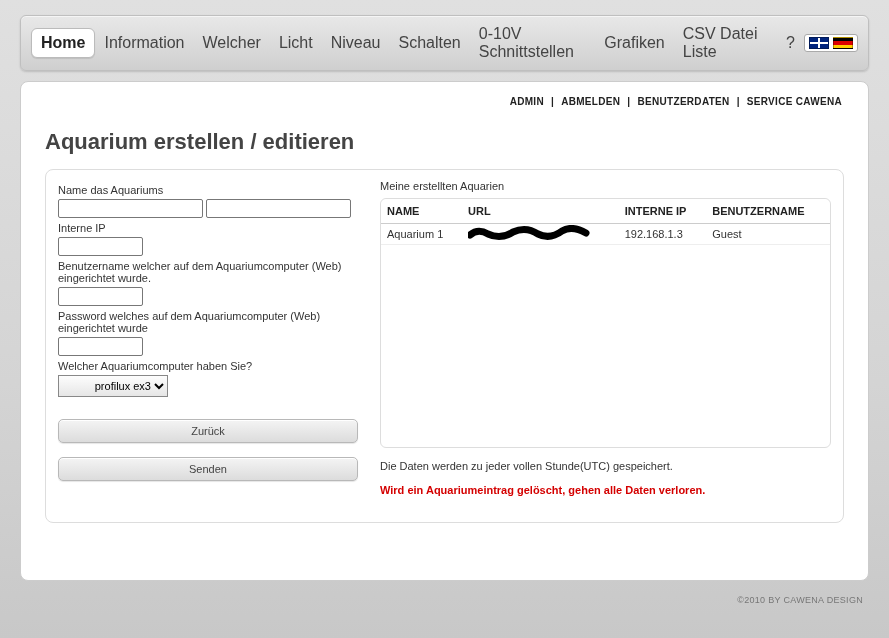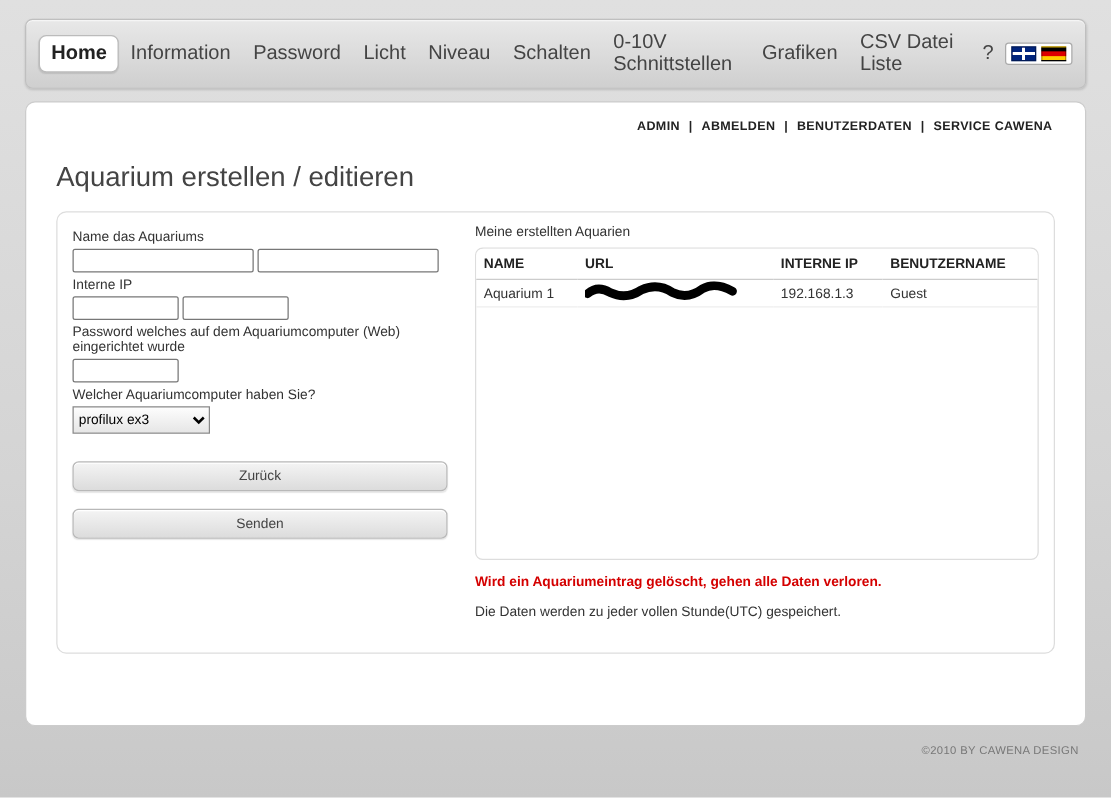--- a/index.html
+++ b/index.html
@@ -58,21 +58,21 @@
   .admin-links {
     text-align: right;
     font-size: 10px;
     font-weight: bold;
     color: #222;
     letter-spacing: 0.3px;
   }
   .admin-links span { padding: 0 2px; }
   h1 {
     font-size: 22px;
-    font-weight: normal;
+    font-weight: bold;
     color: #444;
     margin: 22px 0 14px 0;
   }
   .content-box {
     border: 1px solid #ddd;
     border-radius: 8px;
     padding: 10px 12px 26px 12px;
     display: flex;
     gap: 22px;
   }
@@ -88,20 +88,21 @@
     background:#fff;
   }
   .w-md { width: 145px; }
   .w-sm { width: 85px; }
   select {
     border: 1px solid #888;
     font-size: 11px;
     height: 22px;
     width: 110px;
     background: linear-gradient(#fdfdfd,#e6e6e6);
+    text-align: right;
   }
   .btnrow { margin-top: 22px; display:flex; gap: 14px; flex-direction: column; }
   .btn {
     background: linear-gradient(#f4f4f4,#dcdcdc);
     border: 1px solid #b8b8b8;
     border-radius: 5px;
     padding: 5px 18px;
     font-size: 11px;
     color: #444;
     box-shadow: inset 0 1px #fff, 0 1px 1px rgba(0,0,0,.1);
@@ -127,21 +128,21 @@
     letter-spacing: 0.3px;
   }
 </style>
 </head>
 <body>
 
 <div class="topbar">
   <div class="tabs" id="tabs">
       <div class="tab active">Home</div>
       <div class="tab">Information</div>
-      <div class="tab">Password</div>
+      <div class="tab">Welcher</div>
       <div class="tab">Licht</div>
       <div class="tab">Niveau</div>
       <div class="tab">Schalten</div>
       <div class="tab">0-10V Schnittstellen</div>
       <div class="tab">Grafiken</div>
       <div class="tab">CSV Datei Liste</div>
       <div class="tab">?</div>
     </div>
   <div class="flags">
     <div class="flag flag-uk"></div>
@@ -158,20 +159,21 @@
 
     <div class="form-col">
       <label>Name das Aquariums</label>
       <input type="text" class="w-md" value="" style="">
 
       <input type="text" class="w-md" value="" style="">
 
       <label>Interne IP</label>
       <input type="text" class="w-sm" value="" style="">
 
+      <label>Benutzername welcher auf dem Aquariumcomputer (Web) eingerichtet wurde.</label>
       <input type="text" class="w-sm" value="" style="">
 
       <label>Password welches auf dem Aquariumcomputer (Web) eingerichtet wurde</label>
       <input type="password" class="w-sm" value="" style="">
 
       <label>Welcher Aquariumcomputer haben Sie?</label>
       <select>
         <option>profilux ex3</option>
       </select>
 
@@ -198,20 +200,20 @@
                 <td>Aquarium 1</td>
                 <td><span class="scribble"><svg width="130" height="16">
                       <path d="M2 10 Q10 3 20 9 Q33 15 45 7 Q58 1 70 9 Q82 15 94 6 Q104 0 118 8" stroke="#000" stroke-width="7" fill="none" stroke-linecap="round"></path>
                     </svg></span></td>
                 <td>192.168.1.3</td>
                 <td>Guest</td>
               </tr>
             </tbody>
         </table>
       </div>
+      <div class="msg">Die Daten werden zu jeder vollen Stunde(UTC) gespeichert.</div>
       <div class="msg msg-red">Wird ein Aquariumeintrag gelöscht, gehen alle Daten verloren.</div>
-      <div class="msg">Die Daten werden zu jeder vollen Stunde(UTC) gespeichert.</div>
     </div>
 
   </div>
 </div>
 
 <div class="footer">©2010 BY CAWENA DESIGN</div>
 
 </body></html>

